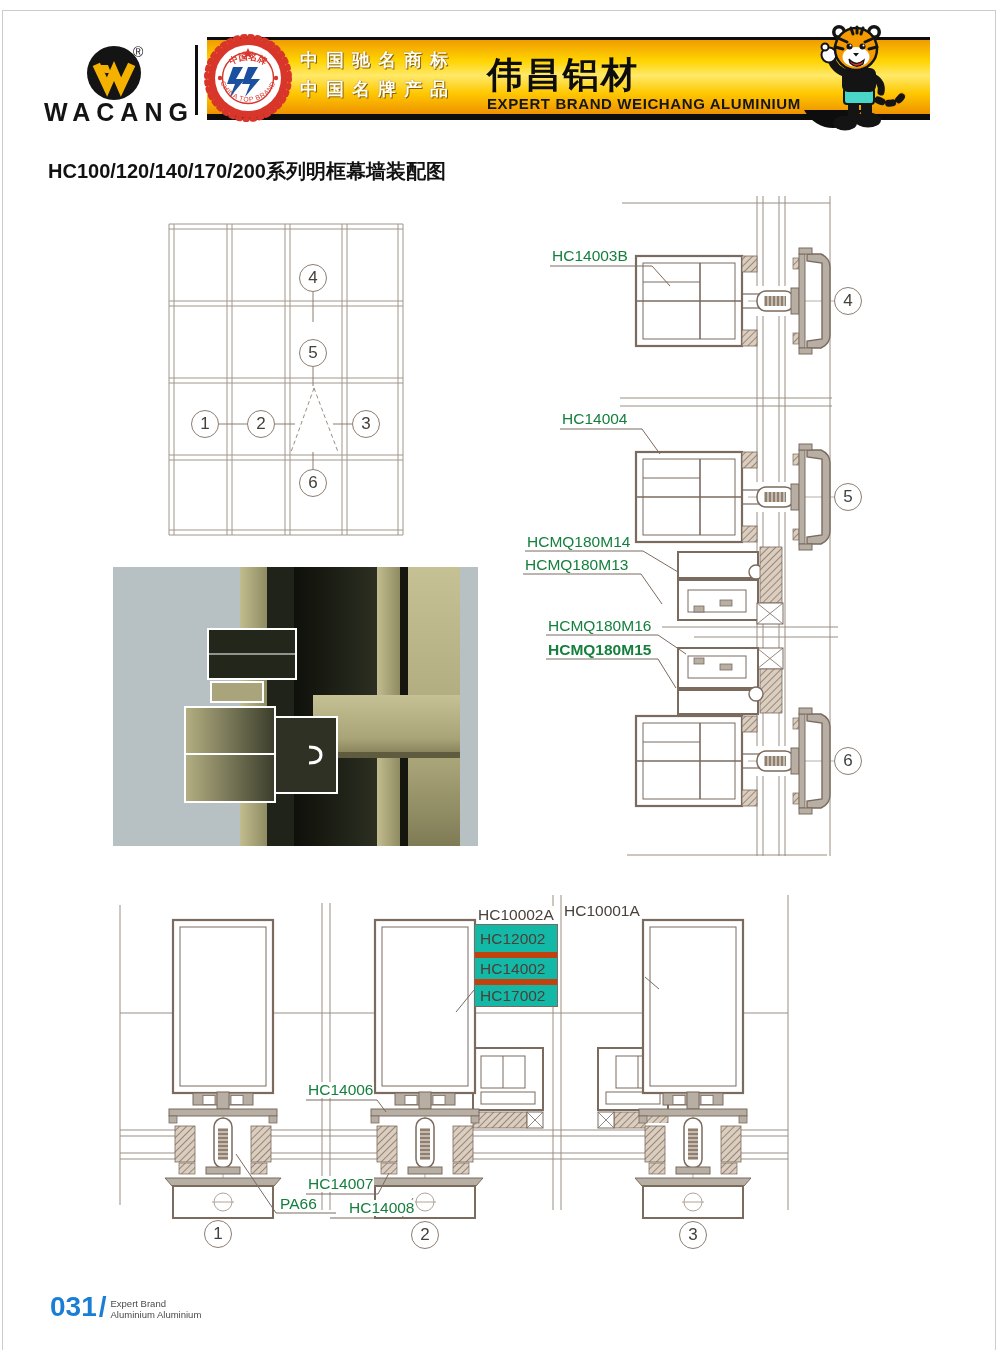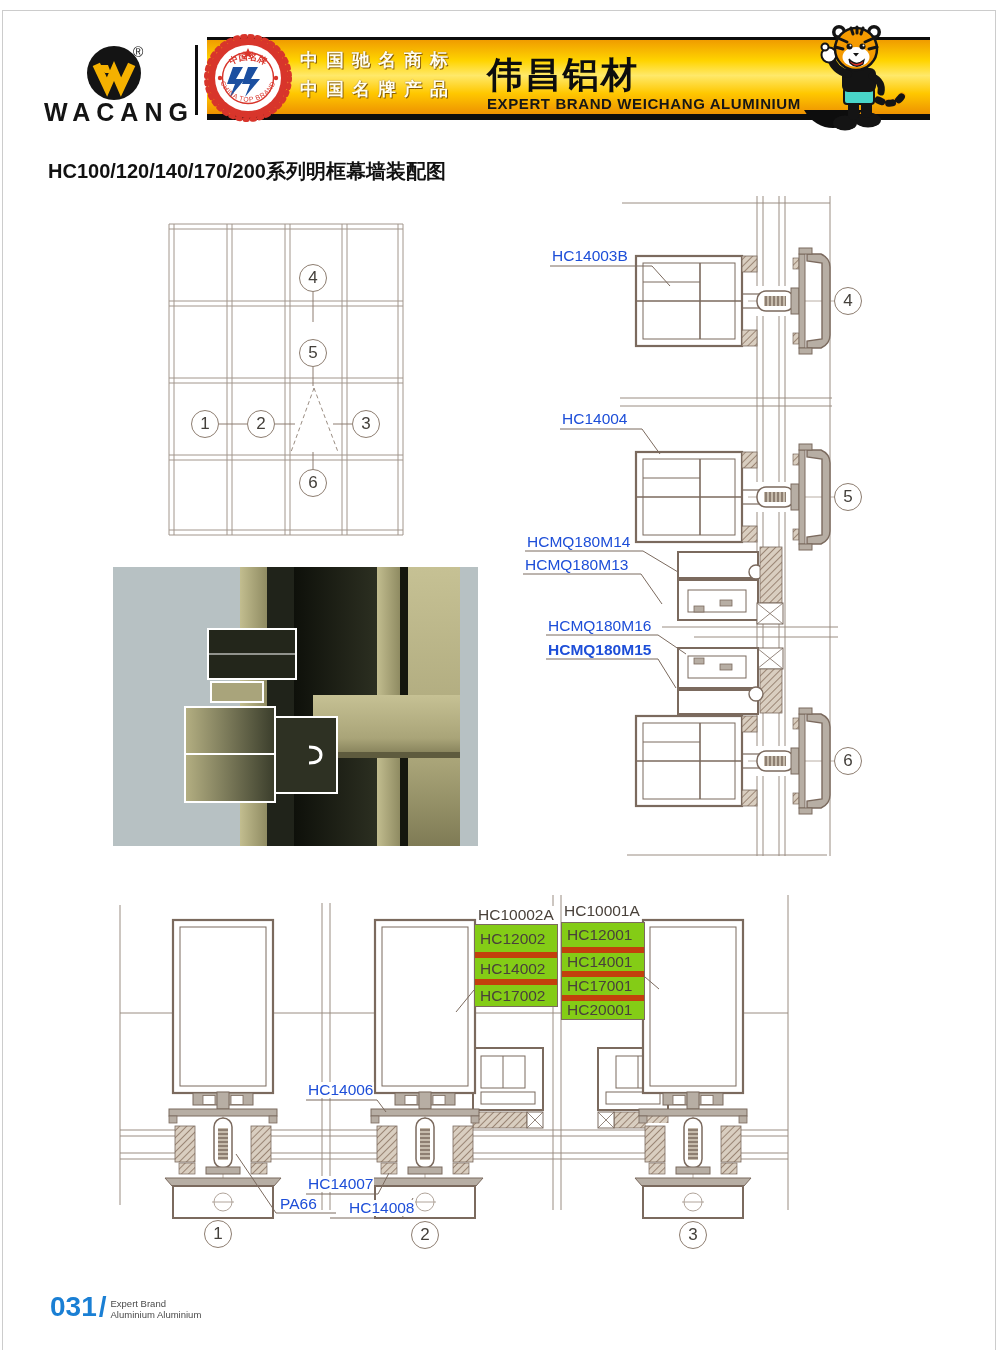--- a/index.html
+++ b/index.html
@@ -21,25 +21,25 @@
   .honor.l1{top:8px;} .honor.l2{top:37px;}
   .slogan-row{position:absolute;left:280px;top:11px;display:flex;gap:26px;
               font-size:36px;font-weight:bold;color:#0d0d0d;letter-spacing:2px;white-space:nowrap;}
   .slogan-en{position:absolute;left:280px;top:55px;font-size:15px;font-weight:bold;
              color:#161616;letter-spacing:0.6px;white-space:nowrap;}
 
   
   .doc-title{position:absolute;left:48px;top:158px;font-size:20px;font-weight:bold;color:#111;}
 
   
-  .lbl{position:absolute;font-size:15.5px;color:#1d4ed8;white-space:nowrap;background:#fff;line-height:1.05;}
+  .lbl{position:absolute;font-size:15.5px;color:#15803d;white-space:nowrap;background:#fff;line-height:1.05;}
   .callout{position:absolute;width:28px;height:28px;border:1.4px solid #8d7d70;border-radius:50%;
            background:#fff;display:flex;align-items:center;justify-content:center;
            font-size:17px;color:#44403b;box-sizing:border-box;}
-  .stack{position:absolute;background:#84cc16;border:1px solid #7b6a5e;box-sizing:border-box;}
+  .stack{position:absolute;background:#14b8a6;border:1px solid #7b6a5e;box-sizing:border-box;}
   .stack .row{border-top:6px solid #c2410c;display:flex;align-items:center;padding-left:5px;
               font-size:15.5px;color:#49413a;box-sizing:border-box;}
   .stack .row:first-child{border-top:none;}
   .stack-title{position:absolute;font-size:15.5px;color:#49413a;background:#fff;white-space:nowrap;}
 
   
   .footer{position:absolute;left:50px;top:1294px;display:flex;align-items:flex-end;}
   .page-num{font-size:28px;font-weight:bold;color:#1a7fd4;line-height:26px;}
   .page-sep{font-size:28px;font-weight:bold;color:#1a7fd4;line-height:26px;margin-left:2px;}
   .footer-cap{margin-left:4px;margin-top:3px;font-size:9.5px;color:#4a4a4a;line-height:11px;}
@@ -420,26 +420,20 @@
   <div class="lbl" style="left:548px;top:642px;font-weight:bold;">HCMQ180M15</div>
 
   <div class="stack-title" style="left:478px;top:906px;">HC10002A</div>
   <div class="stack" style="left:474px;top:924px;width:84px;">
     <div class="row" style="height:27px;">HC12002</div>
     <div class="row" style="height:27px;">HC14002</div>
     <div class="row" style="height:27px;">HC17002</div>
   </div>
 
   <div class="stack-title" style="left:564px;top:902px;">HC10001A</div>
-  <div class="stack" style="left:561px;top:922px;width:84px;">
-    <div class="row" style="height:24px;">HC12001</div>
-    <div class="row" style="height:24px;">HC14001</div>
-    <div class="row" style="height:24px;">HC17001</div>
-    <div class="row" style="height:24px;">HC20001</div>
-  </div>
 
   <div class="lbl" style="left:308px;top:1082px;">HC14006</div>
   <div class="lbl" style="left:308px;top:1176px;">HC14007</div>
   <div class="lbl" style="left:349px;top:1200px;">HC14008</div>
   <div class="lbl" style="left:280px;top:1196px;background:transparent;">PA66</div>
 
   <div class="footer">
     <span class="page-num">031</span>
     <span class="page-sep">/</span>
     <span class="footer-cap">

